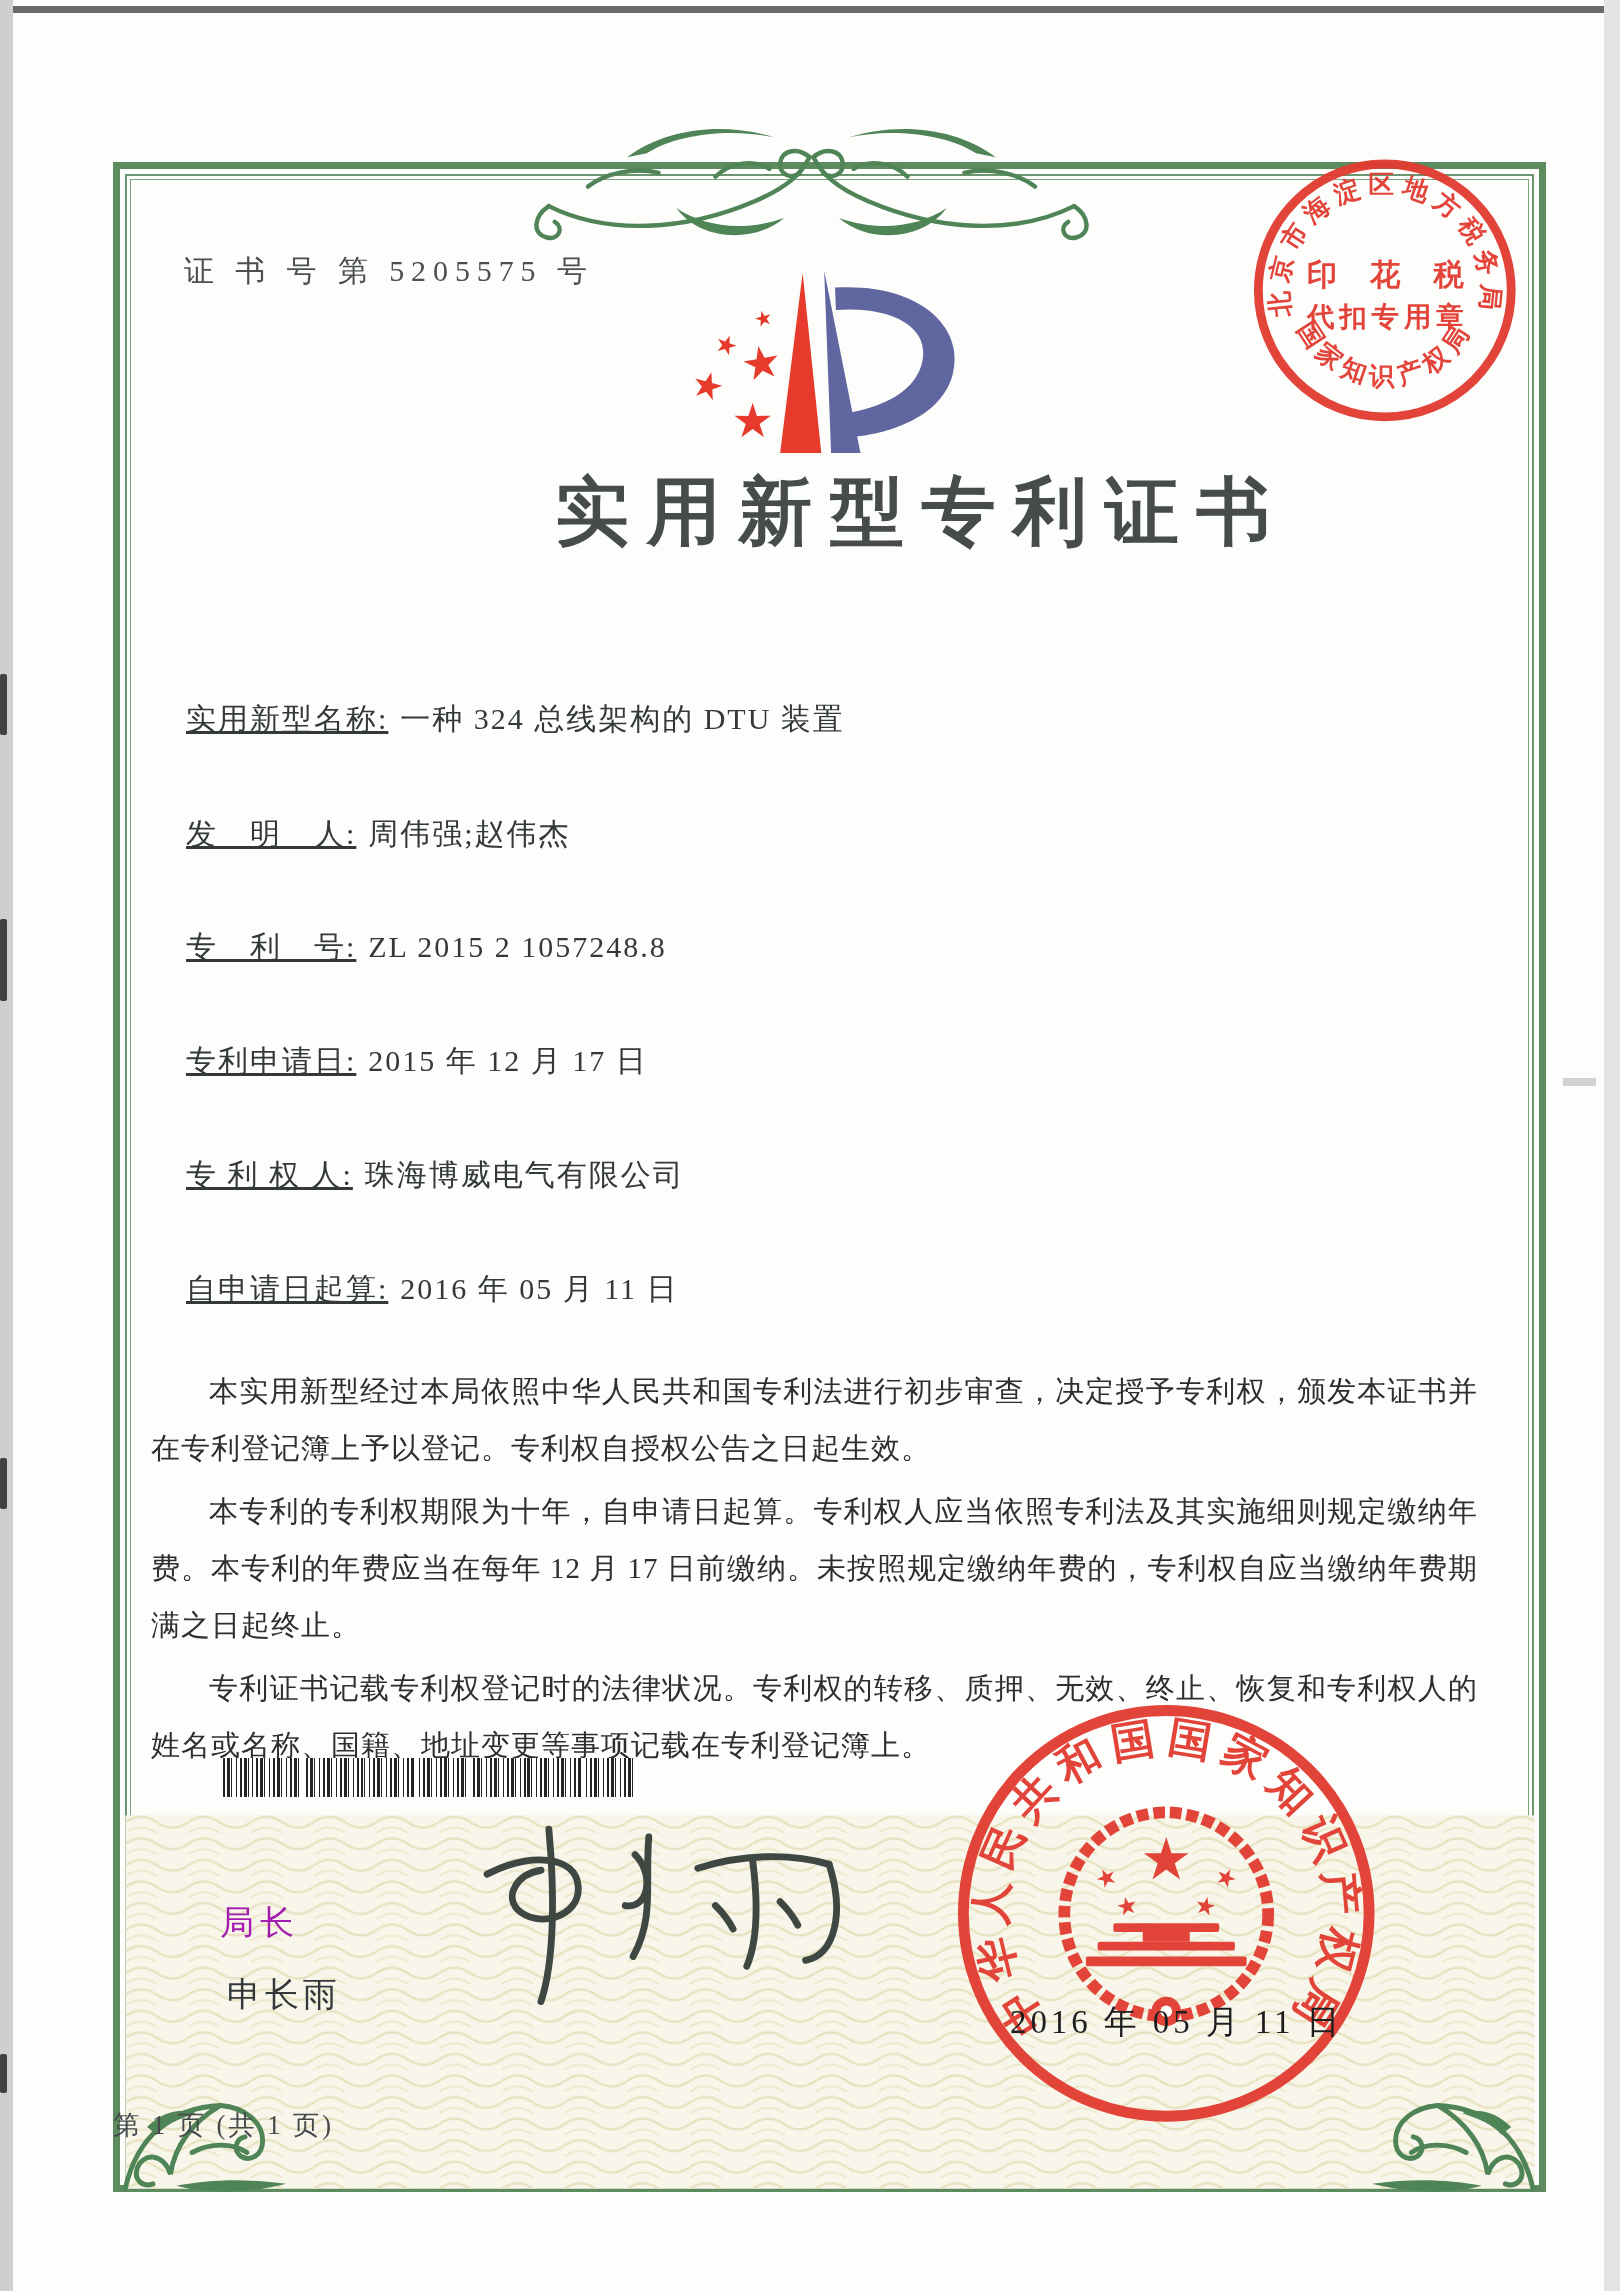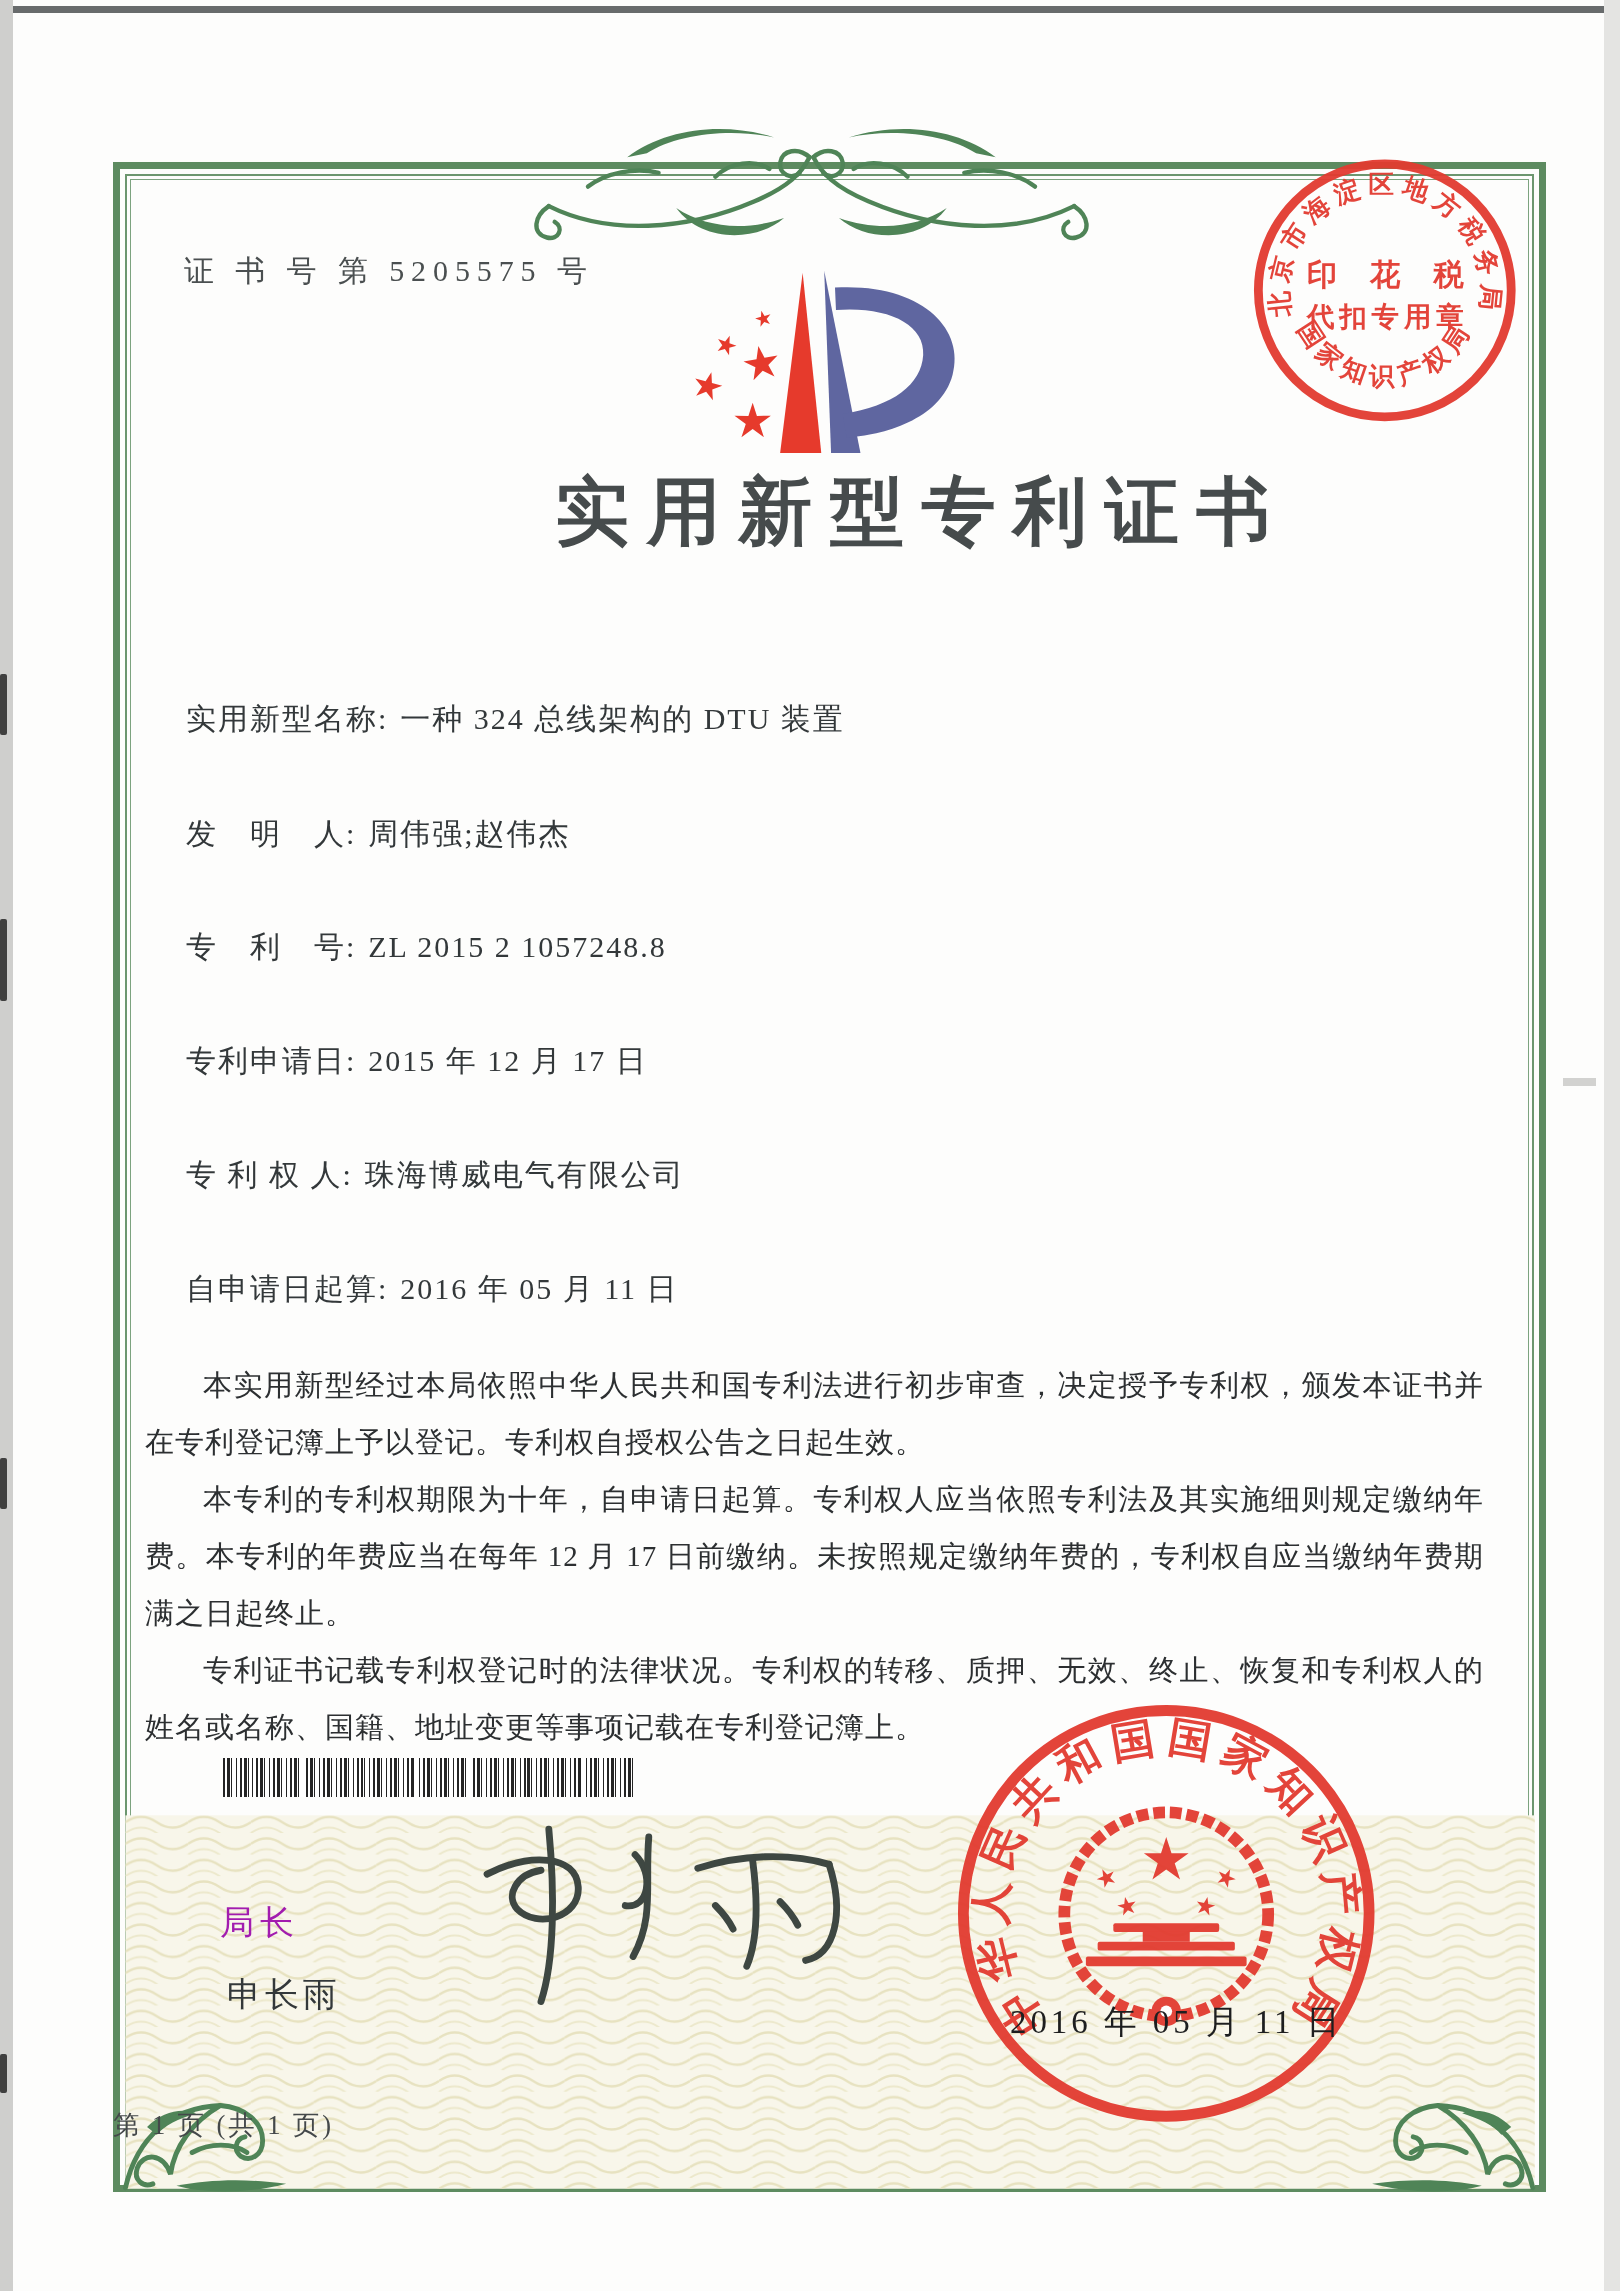--- a/index.html
+++ b/index.html
@@ -17,24 +17,24 @@
   .frame-mid{position:absolute;left:4.9px;top:4.9px;right:4.9px;bottom:4.9px;border:2px solid #5d8b60;opacity:.9;}
   .frame-inner{position:absolute;left:2.9px;top:2.9px;right:2.9px;bottom:2.9px;border:1px solid #6f9a72;}
   svg{display:block;}
   #waves{position:absolute;left:0;top:0;z-index:1;}
   #art{position:absolute;left:0;top:0;z-index:2;}
   .text-layer{position:absolute;left:0;top:0;width:1620px;height:2292px;z-index:3;border-radius:9px;}
   .certno{position:absolute;left:184px;top:251px;font-size:30px;letter-spacing:6.9px;color:#4a4f50;}
   .title{position:absolute;left:113px;top:463px;width:1617px;text-align:center;
          font-size:74px;font-weight:700;letter-spacing:17.6px;color:#464b4c;}
   .field{position:absolute;left:186px;font-size:30px;color:#33383a;letter-spacing:2px;white-space:nowrap;}
-  .flabel{margin-right:11.8px;}
+  .flabel{margin-right:11.8px;text-decoration:underline;}
   .paras{position:absolute;left:145px;top:1357px;width:1339px;font-size:29px;line-height:57px;
          text-align:justify;color:#2c2f31;letter-spacing:1px;}
-  .paras p{margin:0;text-indent:2em;}
+  .paras p{margin:6px;text-indent:2em;}
   .barcode{position:absolute;left:223px;top:1758px;width:410px;height:39px;
      background:repeating-linear-gradient(90deg,#242424 0 2px,#fff 2px 3.9px,#242424 3.9px 6.9px,#fff 6.9px 7.8px,
         #242424 7.8px 8.8px,#fff 8.8px 12.7px,#242424 12.7px 13.7px,#fff 13.7px 16.7px);}
   .signer-title{position:absolute;left:220px;top:1900px;font-size:34px;color:#a21caf;letter-spacing:5.9px;}
   .signer-name{position:absolute;left:227px;top:1972px;font-size:34px;color:#33383a;letter-spacing:3.9px;text-align:right;}
   .seal-date{position:absolute;left:1010px;top:2000px;font-size:33px;color:#1d1e1f;letter-spacing:3.9px;}
   .footer{position:absolute;left:113px;top:2107px;width:1433px;font-size:26.5px;color:#44484a;letter-spacing:2.9px;}
   .seal-text{font-family:"Liberation Serif","DejaVu Serif",serif;font-weight:700;fill:#e23b30;}
 </style>
 </head>

